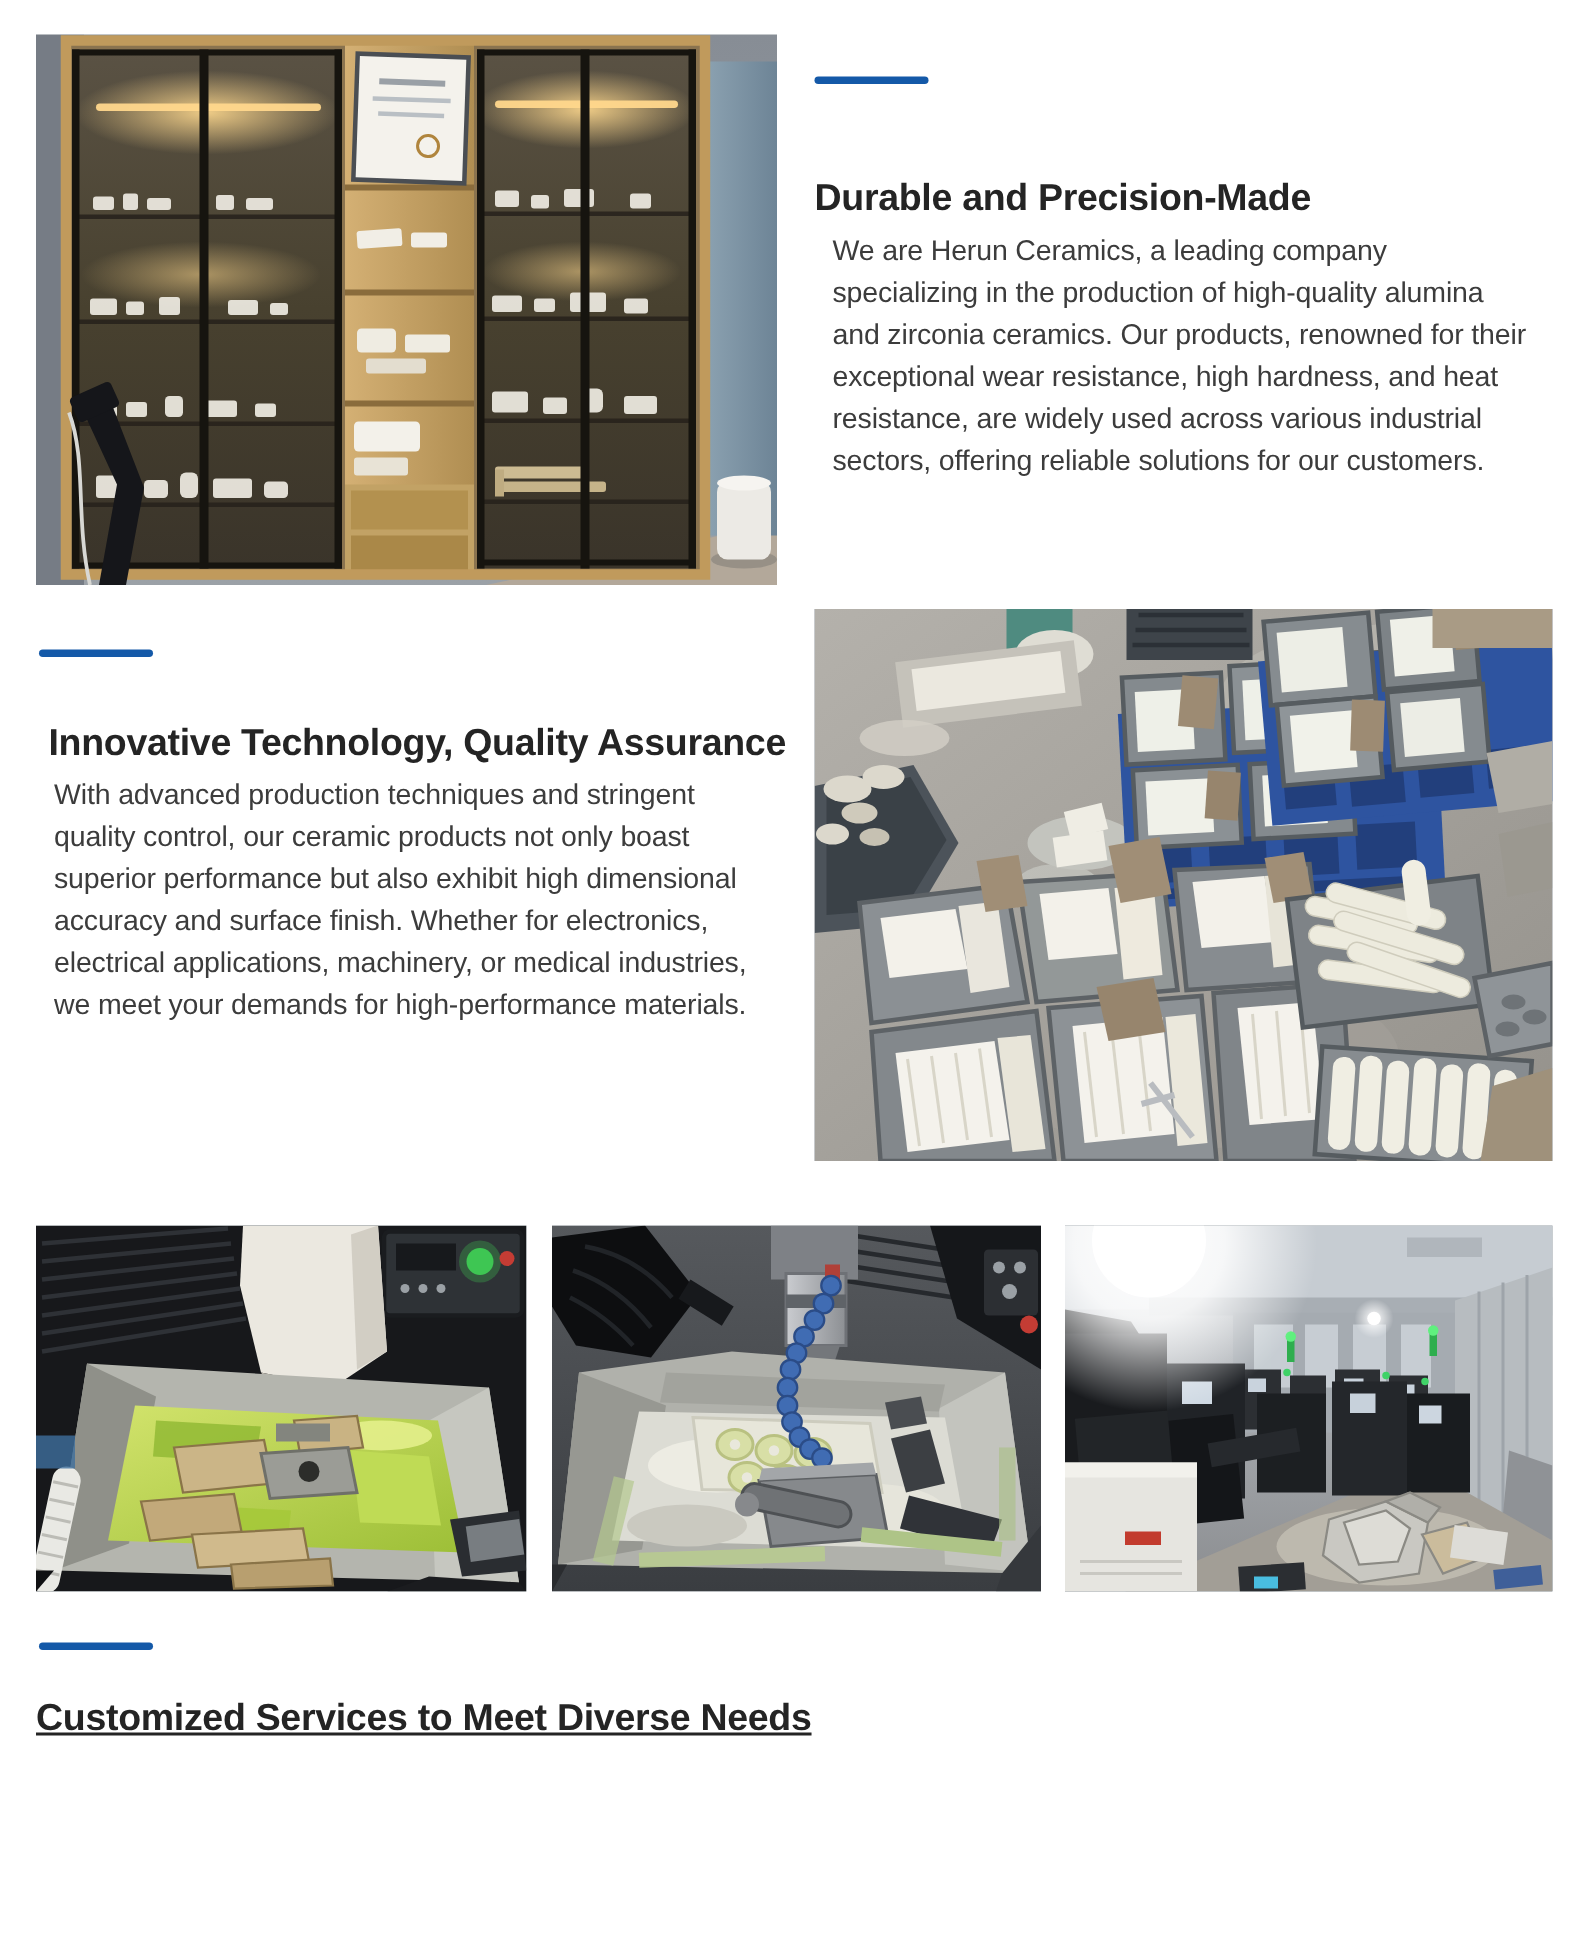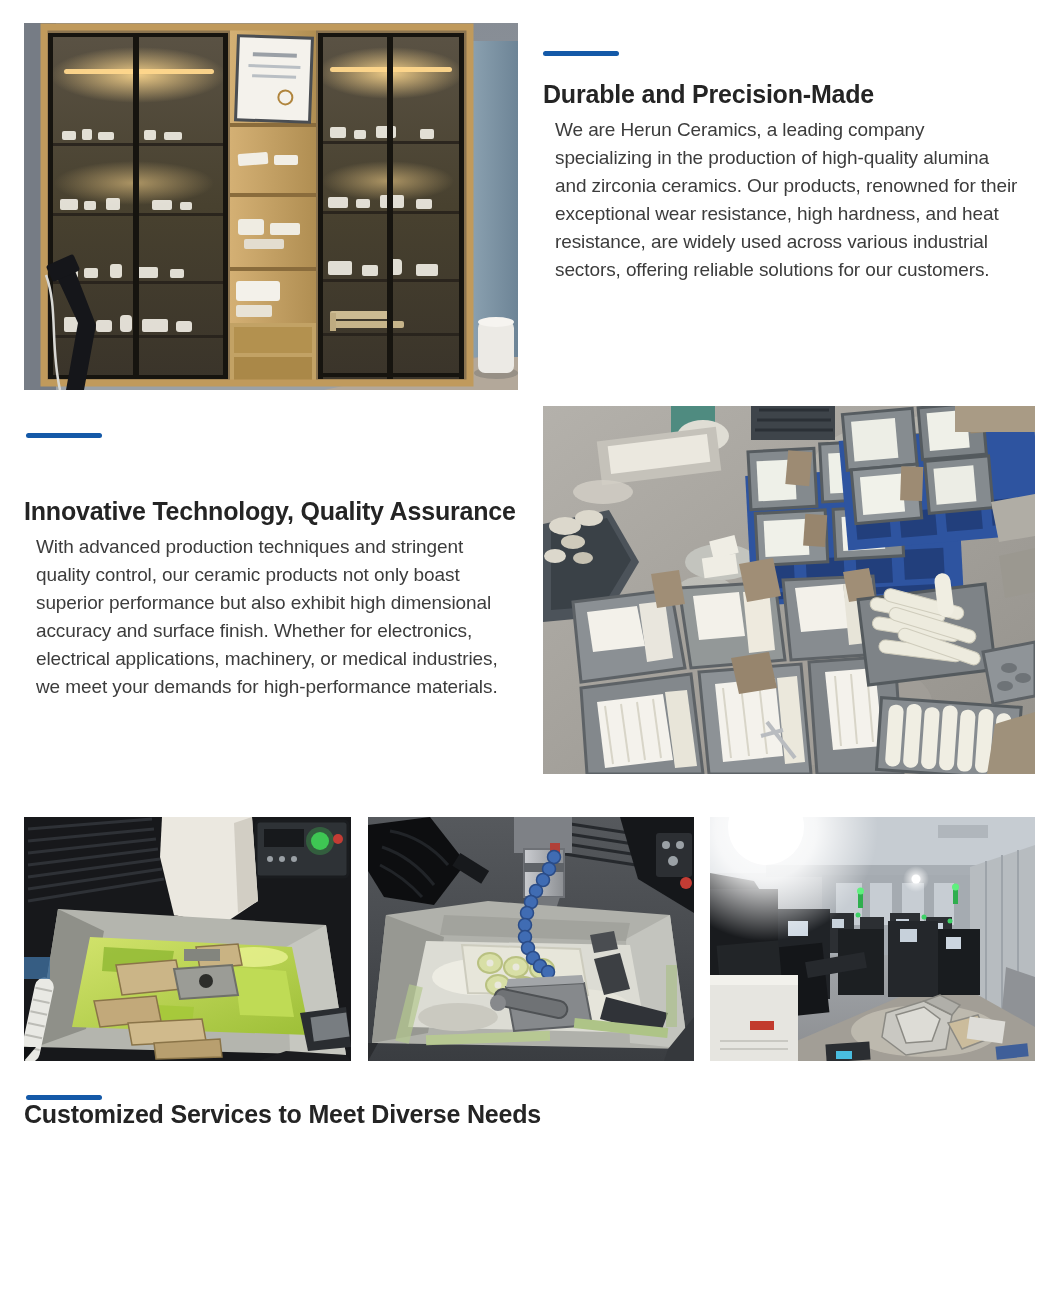--- a/index.html
+++ b/index.html
@@ -4,21 +4,21 @@
 <style>
   html,body{margin:0;padding:0;background:#ffffff;}
   .page{position:relative;width:1060px;height:1299px;background:#ffffff;overflow:hidden;
         font-family:"Liberation Sans",sans-serif;}
   .photo{position:absolute;overflow:hidden;background:#9aa0a6;}
   .photo svg{display:block;width:100%;height:100%;}
   .textcol{position:absolute;}
   .accent{width:76px;height:5px;border-radius:2.5px;}
   .h2{font-size:25px;line-height:29px;font-weight:700;color:#242424;letter-spacing:-0.2px;margin:0;}
   .body{font-size:19px;line-height:28px;color:#3c3c3c;margin:12px;letter-spacing:-0.1px;}
-  .gap-line-head{margin-top:24px;}
+  .gap-line-head{margin-top:62px;}
   .gap-head-body{margin-top:7px;}
 </style>
 </head>
 <body>
 
 <div class="page">
 
   <div class="photo" style="left:24px;top:23px;width:494px;height:367px;" role="img" aria-label="Showroom wooden display cabinet with glass doors full of white ceramic parts">
     <svg viewBox="0 0 494 367" preserveAspectRatio="none">
       <defs>
@@ -172,21 +172,21 @@
   </div>
 
   <div class="textcol" style="left:543px;top:51px;width:494px;">
     <div class="accent" style="background:#1459a8;"></div>
     <h2 class="h2 gap-line-head">Durable and Precision-Made</h2>
     <p class="body gap-head-body">We are Herun Ceramics, a leading company specializing in the production of high-quality alumina and zirconia ceramics. Our products, renowned for their exceptional wear resistance, high hardness, and heat resistance, are widely used across various industrial sectors, offering reliable solutions for our customers.</p>
   </div>
 
   <div class="textcol" style="left:24px;top:433px;width:500px;">
     <div class="accent" style="background:#1459a8;margin-left:2px;"></div>
-    <h2 class="h2 gap-line-head" style="margin-top:59px;">Innovative Technology, Quality Assurance</h2>
+    <h2 class="h2 gap-line-head" style="margin-top:43px;text-align:right;">Innovative Technology, Quality Assurance</h2>
     <p class="body gap-head-body">With advanced production techniques and stringent quality control, our ceramic products not only boast superior performance but also exhibit high dimensional accuracy and surface finish. Whether for electronics, electrical applications, machinery, or medical industries, we meet your demands for high-performance materials.</p>
   </div>
 
   <div class="photo" style="left:543px;top:406px;width:492px;height:368px;" role="img" aria-label="Crates of white ceramic plates and rods stacked on blue pallets on a workshop floor">
     <svg viewBox="0 0 492 368" preserveAspectRatio="none">
       <defs>
         <linearGradient id="floor2" x1="0" y1="0" x2="1" y2="1">
           <stop offset="0" stop-color="#b4b1ab"></stop>
             <stop offset="1" stop-color="#94918b"></stop>
         </linearGradient>
@@ -669,16 +669,16 @@
       <rect x="116" y="226" width="44" height="18" fill="#2b2e32" transform="rotate(-4 138 235)"></rect>
       <rect x="126" y="234" width="16" height="8" fill="#49bde0"></rect>
 
       <circle cx="56" cy="12" r="112" fill="url(#glare5)"></circle>
       <circle cx="56" cy="10" r="38" fill="#ffffff"></circle>
     </svg>
   </div>
 
   <div class="textcol" style="left:24px;top:1095px;width:1016px;">
     <div class="accent" style="background:#1459a8;margin-left:2px;"></div>
-    <h2 class="h2" style="">Customized Services to Meet Diverse Needs</h2>
+    <h2 class="h2" style="margin-top:31px;text-decoration:underline;">Customized Services to Meet Diverse Needs</h2>
   </div>
 
 </div>
 
 </body></html>

